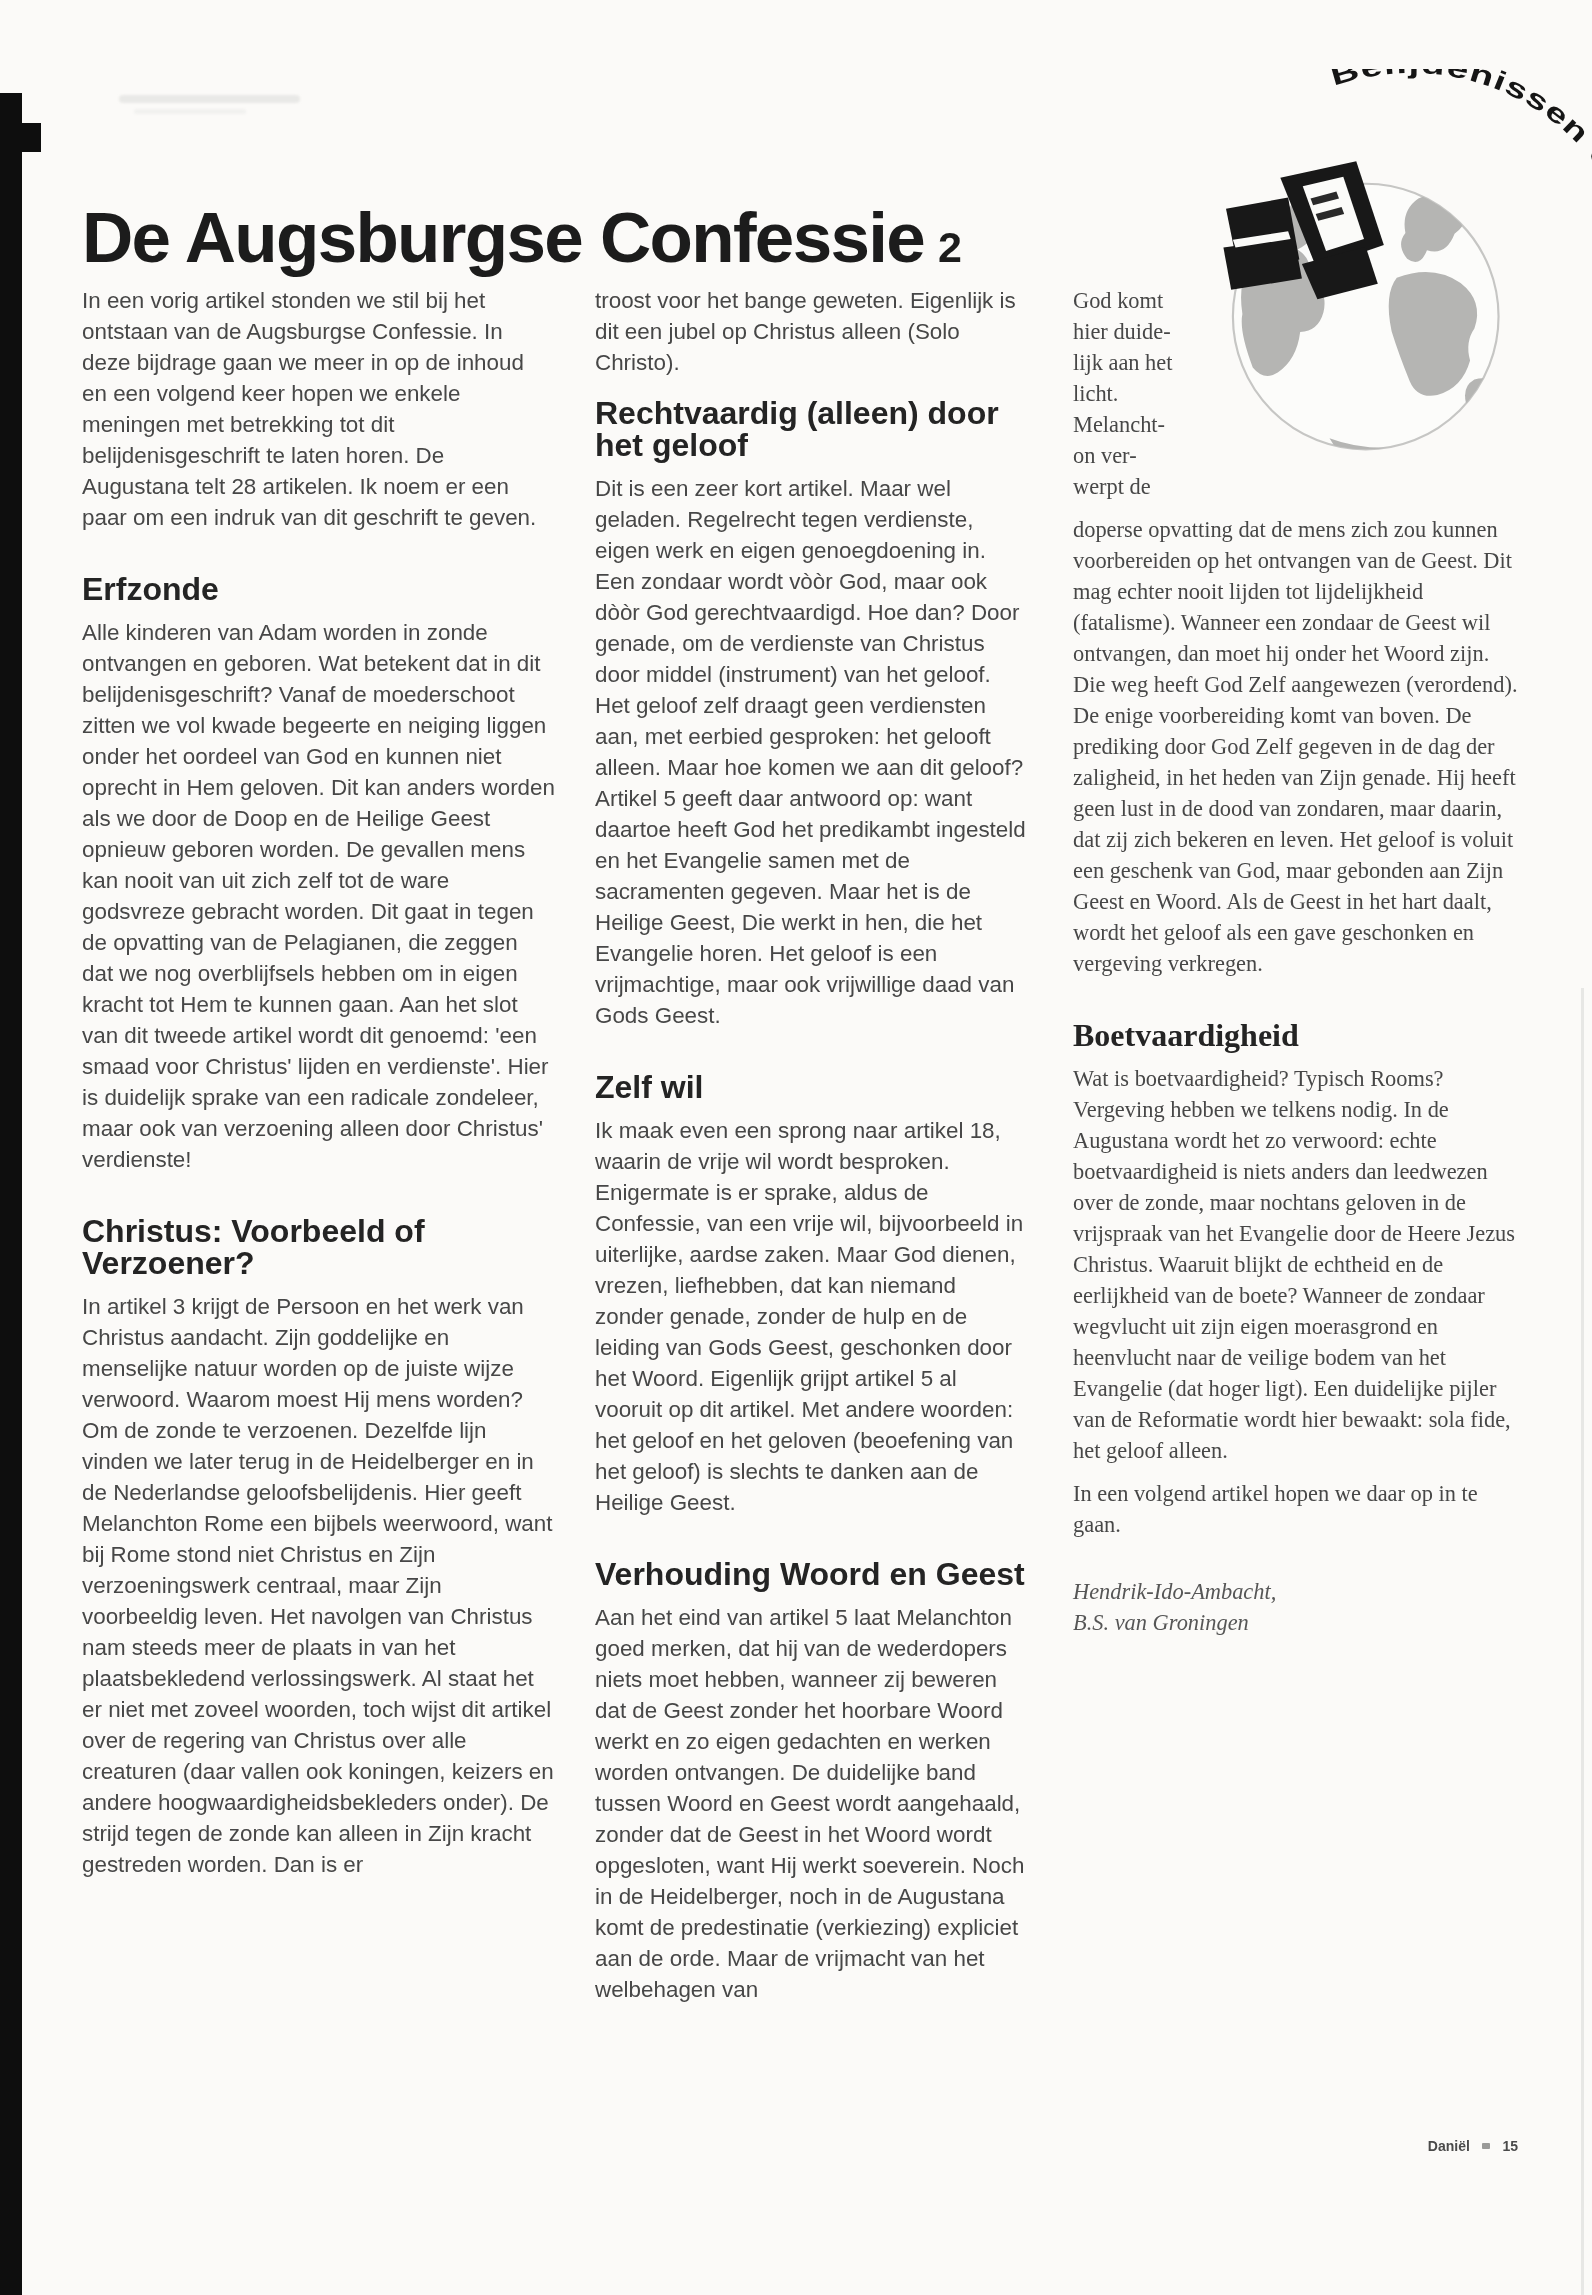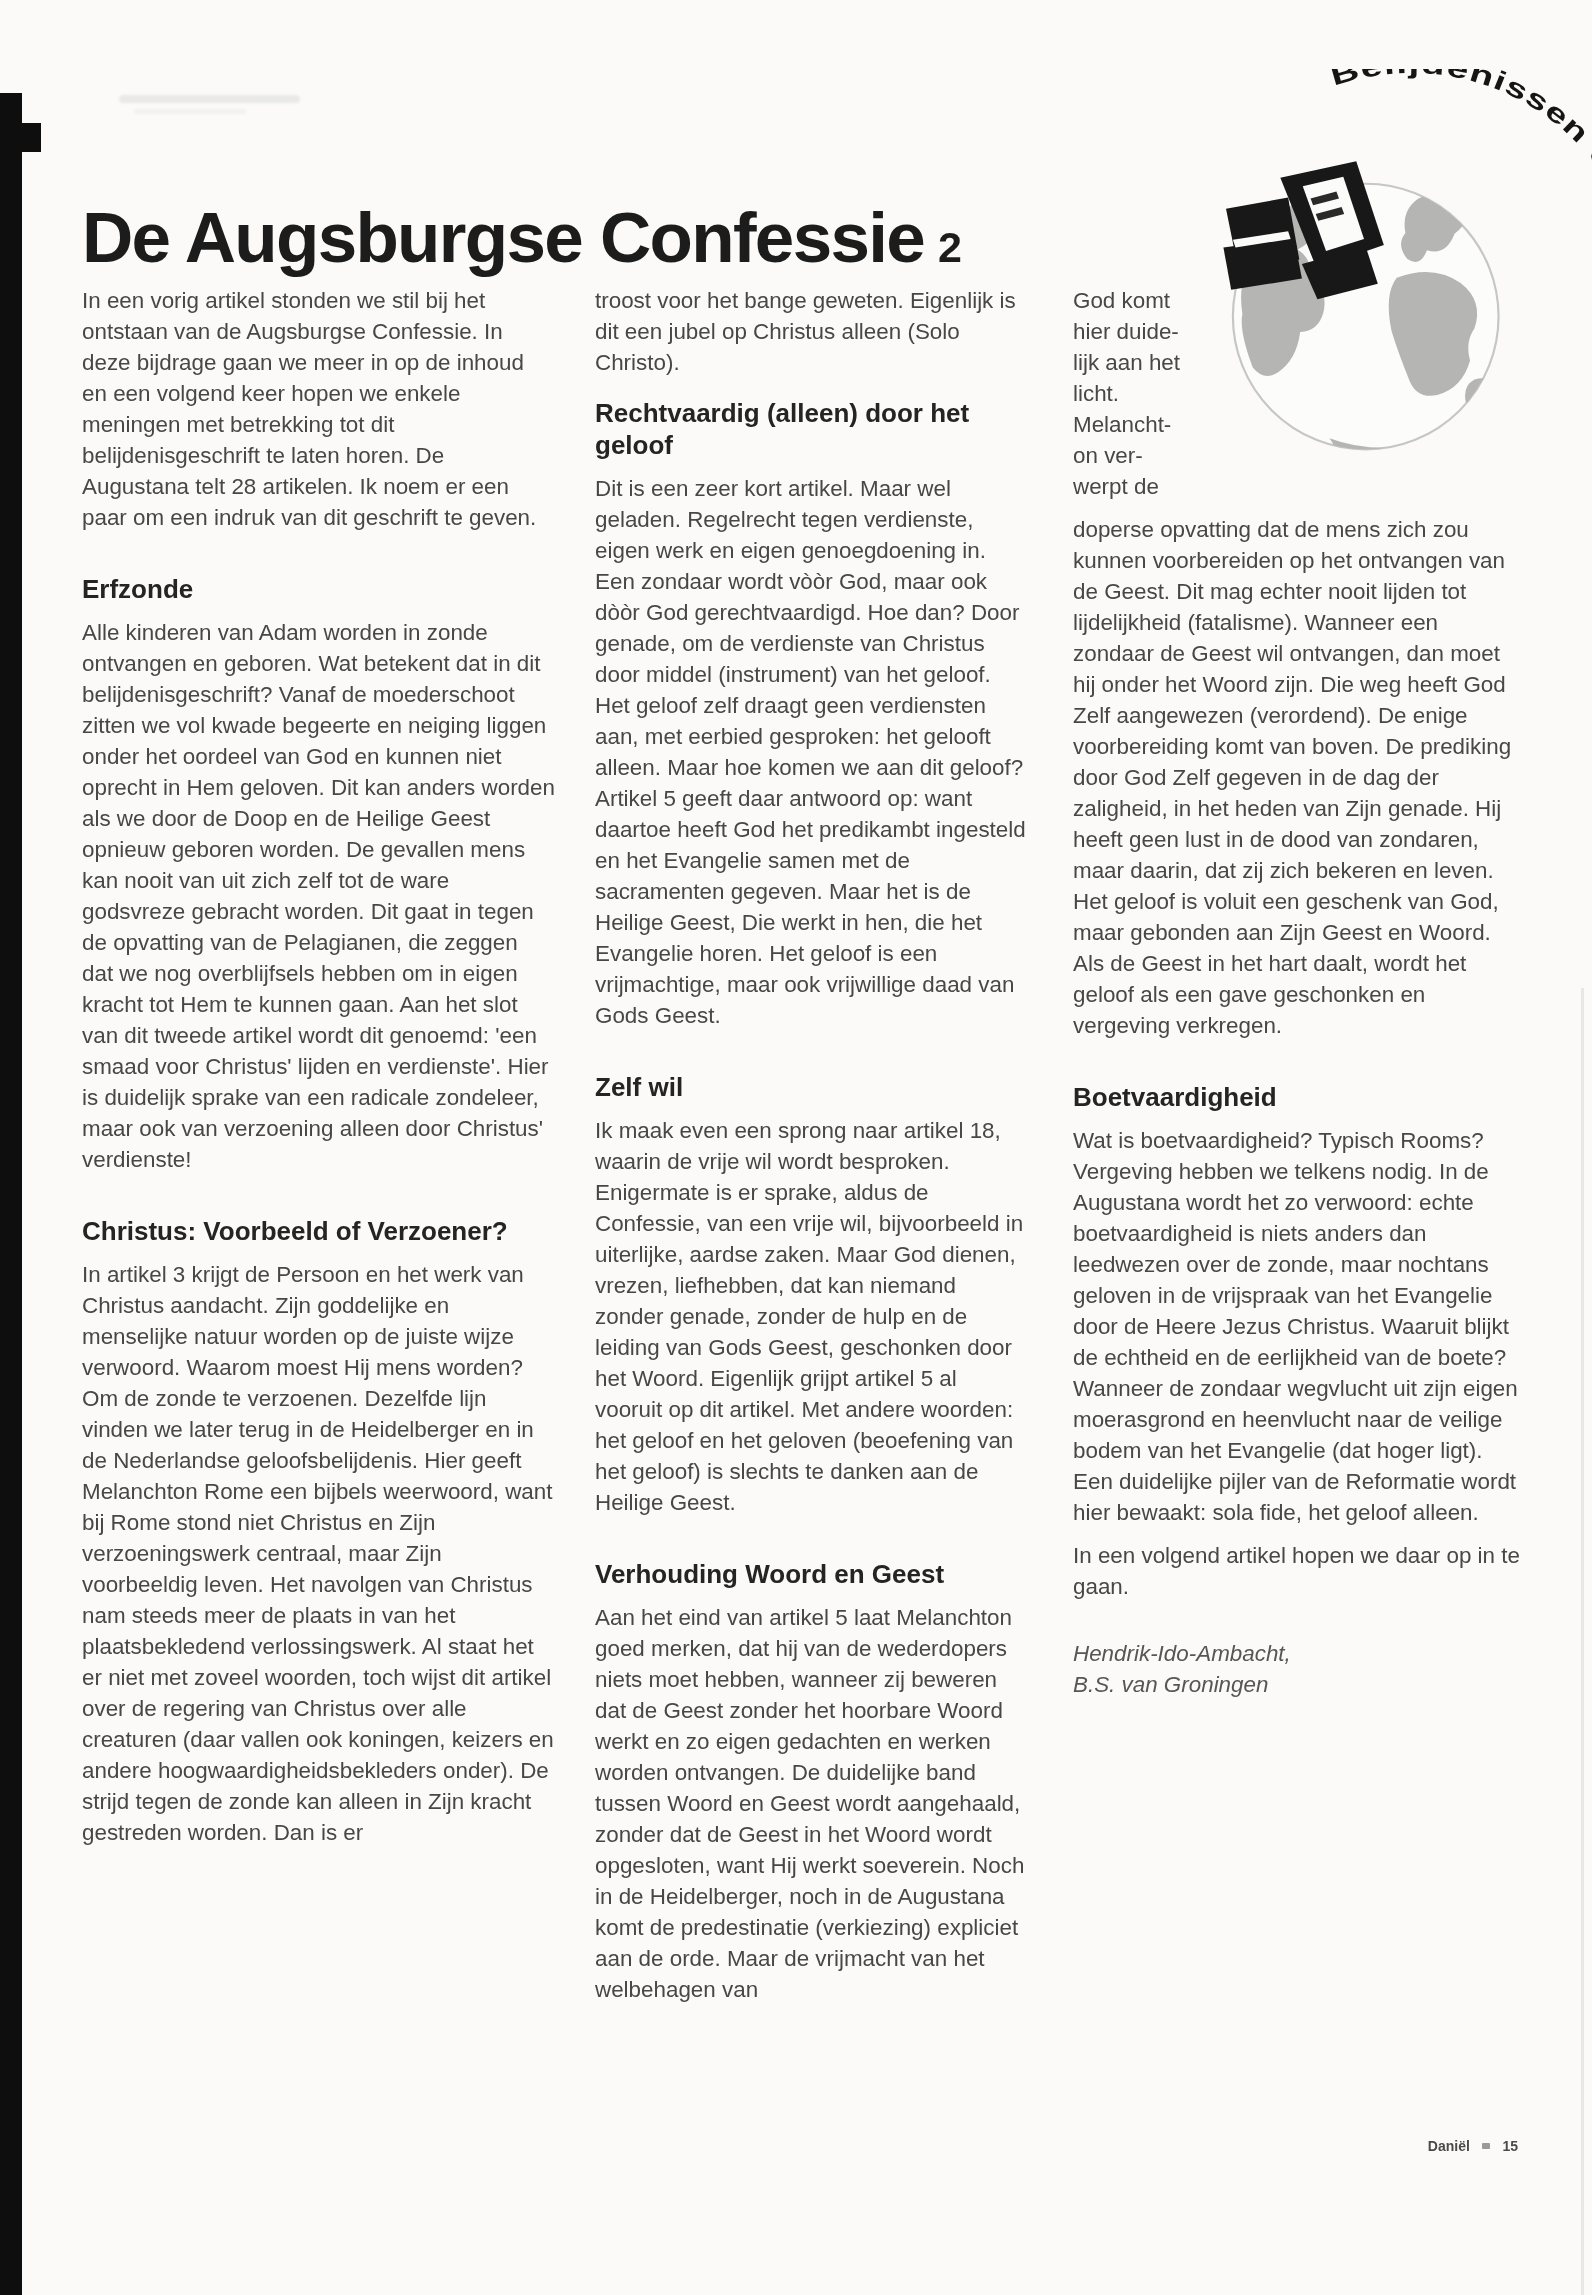--- a/index.html
+++ b/index.html
@@ -17,25 +17,25 @@
 
   .title {
     position:absolute; left:82px; top:149px; white-space:nowrap;
     font-size:71px; font-weight:700; color:#1c1c1c; letter-spacing:-1.7px;
   }
   .title .num { font-size:43px; letter-spacing:0; margin-left:14px; }
 
   .col { position:absolute; top:285px; font-size:22.4px; line-height:31px; }
   .col-1 { left:82px;  width:473px; }
   .col-2 { left:595px; width:431px; }
-  .col-3 { left:1073px; width:449px; }
+  .col-3 { left:1073px; width:449px;font-family:Liberation Serif, serif; }
 
   .col p { margin:0 0 12px 0; }
   .col h2 {
-    font-size:26px; line-height:32px; font-weight:700; color:#242424;
+    font-size:32px; line-height:32px; font-weight:700; color:#242424;
     margin:40px 0 12px 0;
   }
   .col h2.first { margin-top:19px; }
 
   .wrap-block { width:154px; white-space:pre-line; margin-bottom:14px; }
 
   .closing { margin-top:74px; }
   .followup { margin-top:0; }
 
   .signature { margin-top:36px; font-style:italic; color:#565656; padding-right:3.5px; }

